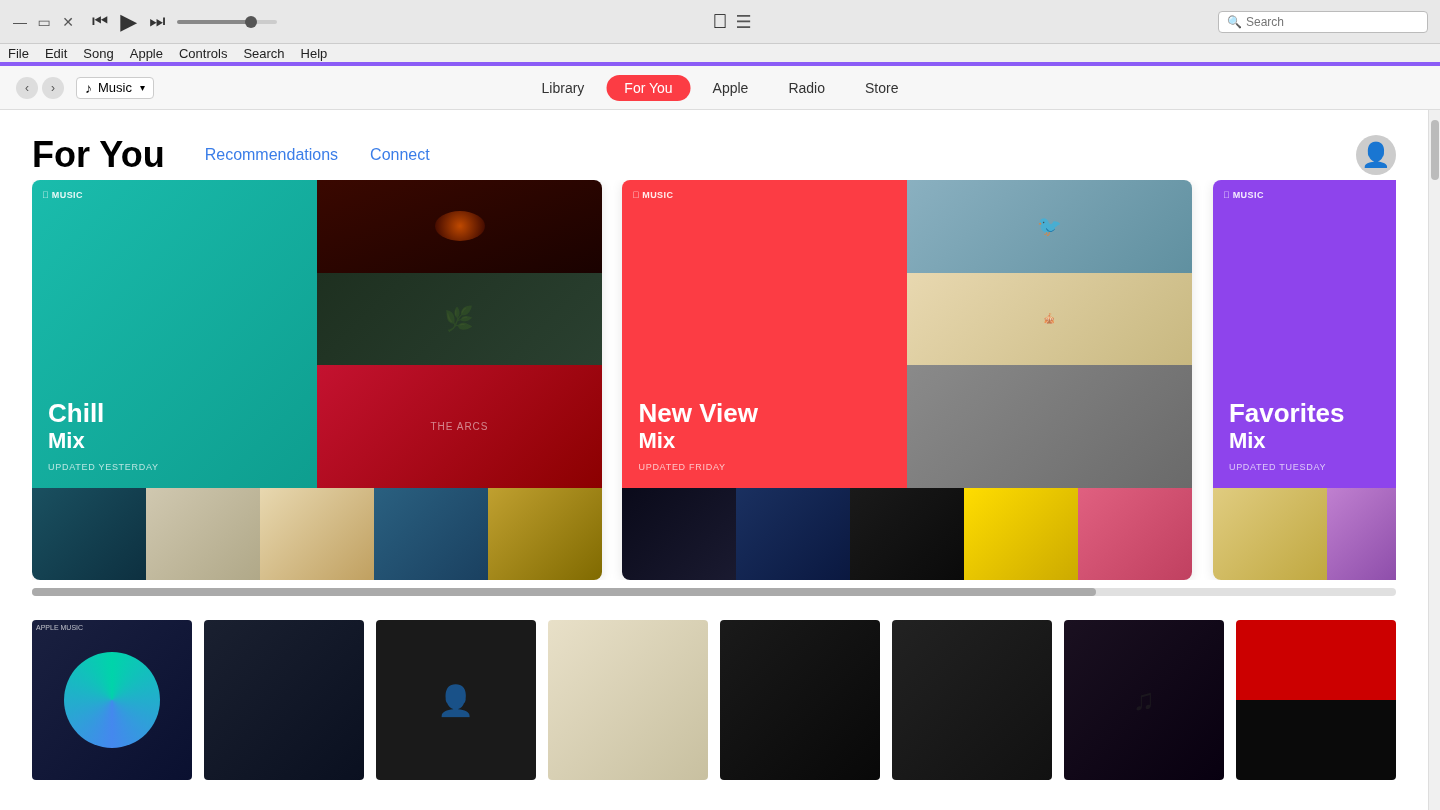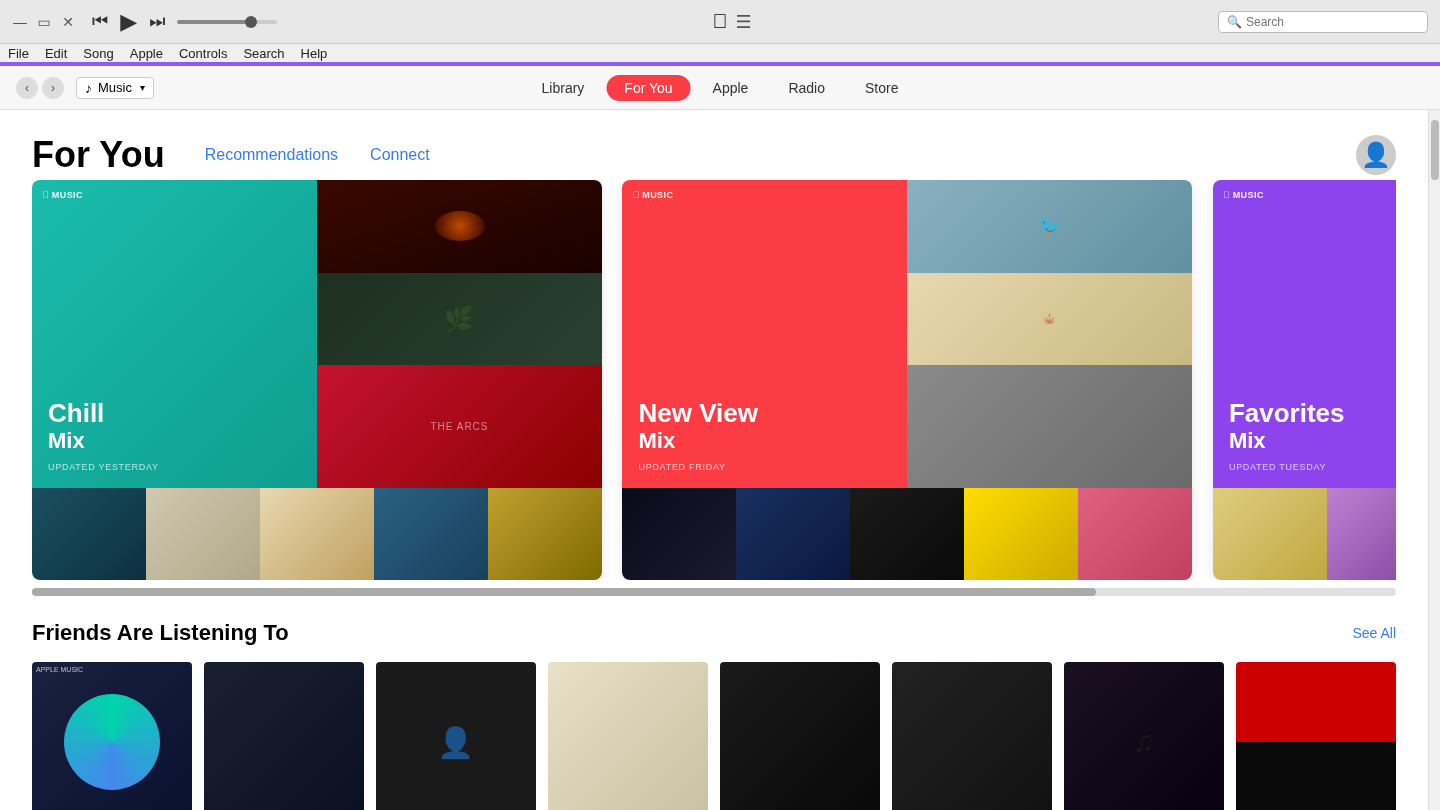--- a/index.html
+++ b/index.html
@@ -496,24 +496,20 @@
 
         </div>
       </div>
 
     </div>
 
     <div class="hscroll-track">
       <div class="hscroll-thumb"></div>
     </div>
 
-    <div class="section-header">
-      <span class="section-title">Friends Are Listening To</span>
-      <span class="see-all-link">See All</span>
-    </div>
 
     <div class="friends-grid">
 
       <div class="friend-album" style="background:linear-gradient(135deg,#1a2040,#0a1030);position:relative;overflow:hidden;">
         <div style="position:absolute;top:4px;left:4px;right:4px;font-size:7px;color:rgba(255,255,255,0.7);text-transform:uppercase;">Apple Music</div>
         <div style="display:flex;align-items:center;justify-content:center;height:100%;">
           <div style="width:60%;height:60%;background:conic-gradient(#00d4aa,#4488ee,#00d4aa);border-radius:50%;"></div>
         </div>
       </div>
       <div class="friend-album" style="background:linear-gradient(135deg,#1a2030,#0a1020);"></div>

